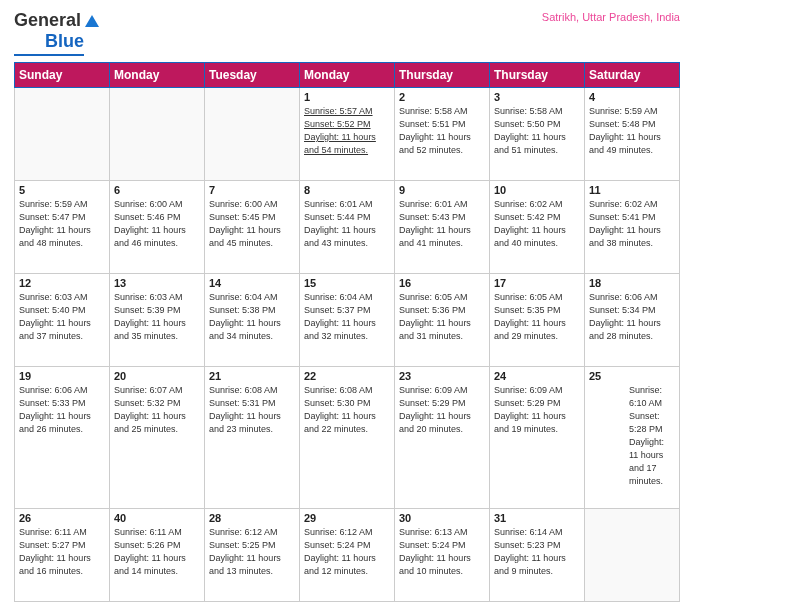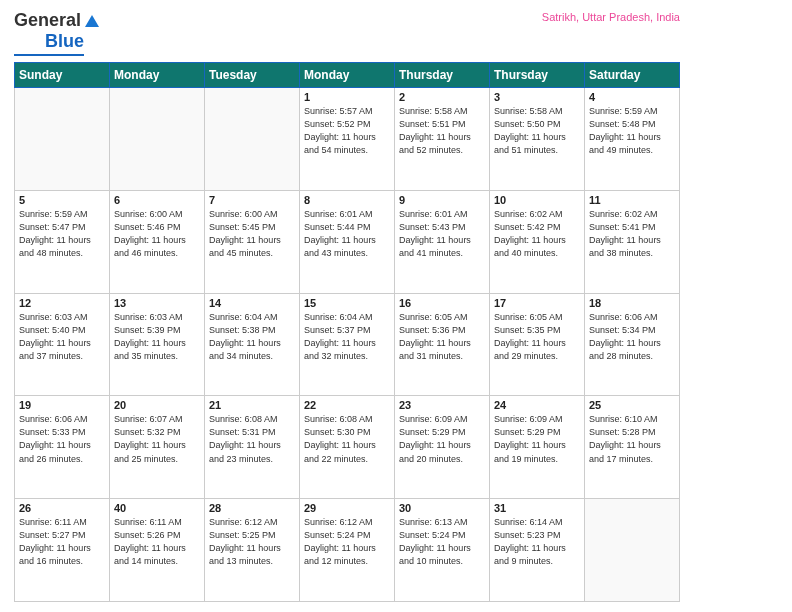--- a/index.html
+++ b/index.html
@@ -58,21 +58,21 @@
       margin-top: 1px;
     }
     .calendar {
       flex: 1;
       border: 1px solid #ccc;
       border-collapse: collapse;
       width: 100%;
       table-layout: fixed;
     }
     .calendar th {
-      background: #0f766e;
+      background: #be185d;
       color: #fff;
       font-size: 12px;
       font-weight: bold;
       padding: 5px 4px;
       text-align: left;
       border: 1px solid #1565c0;
     }
     .calendar td {
       vertical-align: top;
       border: 1px solid #ccc;
@@ -132,21 +132,21 @@
         <th>Saturday</th>
       </tr>
     </thead>
     <tbody id="calendar-body">
     <tr class="week-row">
           <td class="empty"></td>
           <td class="empty"></td>
           <td class="empty"></td>
           <td>
             <span class="day-num">1</span>
-            <div class="day-info" style="white-space: pre-line;">Sunrise: 5:57 AM
+            <div class="day-info" style="white-space: pre-line; text-decoration: underline;">Sunrise: 5:57 AM
 Sunset: 5:52 PM
 Daylight: 11 hours
 and 54 minutes.</div>
           </td>
           <td>
             <span class="day-num">2</span>
             <div class="day-info" style="white-space: pre-line;">Sunrise: 5:58 AM
 Sunset: 5:51 PM
 Daylight: 11 hours
 and 52 minutes.</div>
@@ -306,21 +306,21 @@
           </td>
           <td>
             <span class="day-num">24</span>
             <div class="day-info" style="white-space: pre-line;">Sunrise: 6:09 AM
 Sunset: 5:29 PM
 Daylight: 11 hours
 and 19 minutes.</div>
           </td>
           <td>
             <span class="day-num">25</span>
-            <div class="day-info" style="white-space: pre-line;">Sunrise: 6:10 AM
+            <div class="day-info" style="white-space: pre-line; margin-left: 40px;">Sunrise: 6:10 AM
 Sunset: 5:28 PM
 Daylight: 11 hours
 and 17 minutes.</div>
           </td>
         </tr>
         <tr class="week-row">
           <td>
             <span class="day-num">26</span>
             <div class="day-info" style="white-space: pre-line;">Sunrise: 6:11 AM
 Sunset: 5:27 PM

